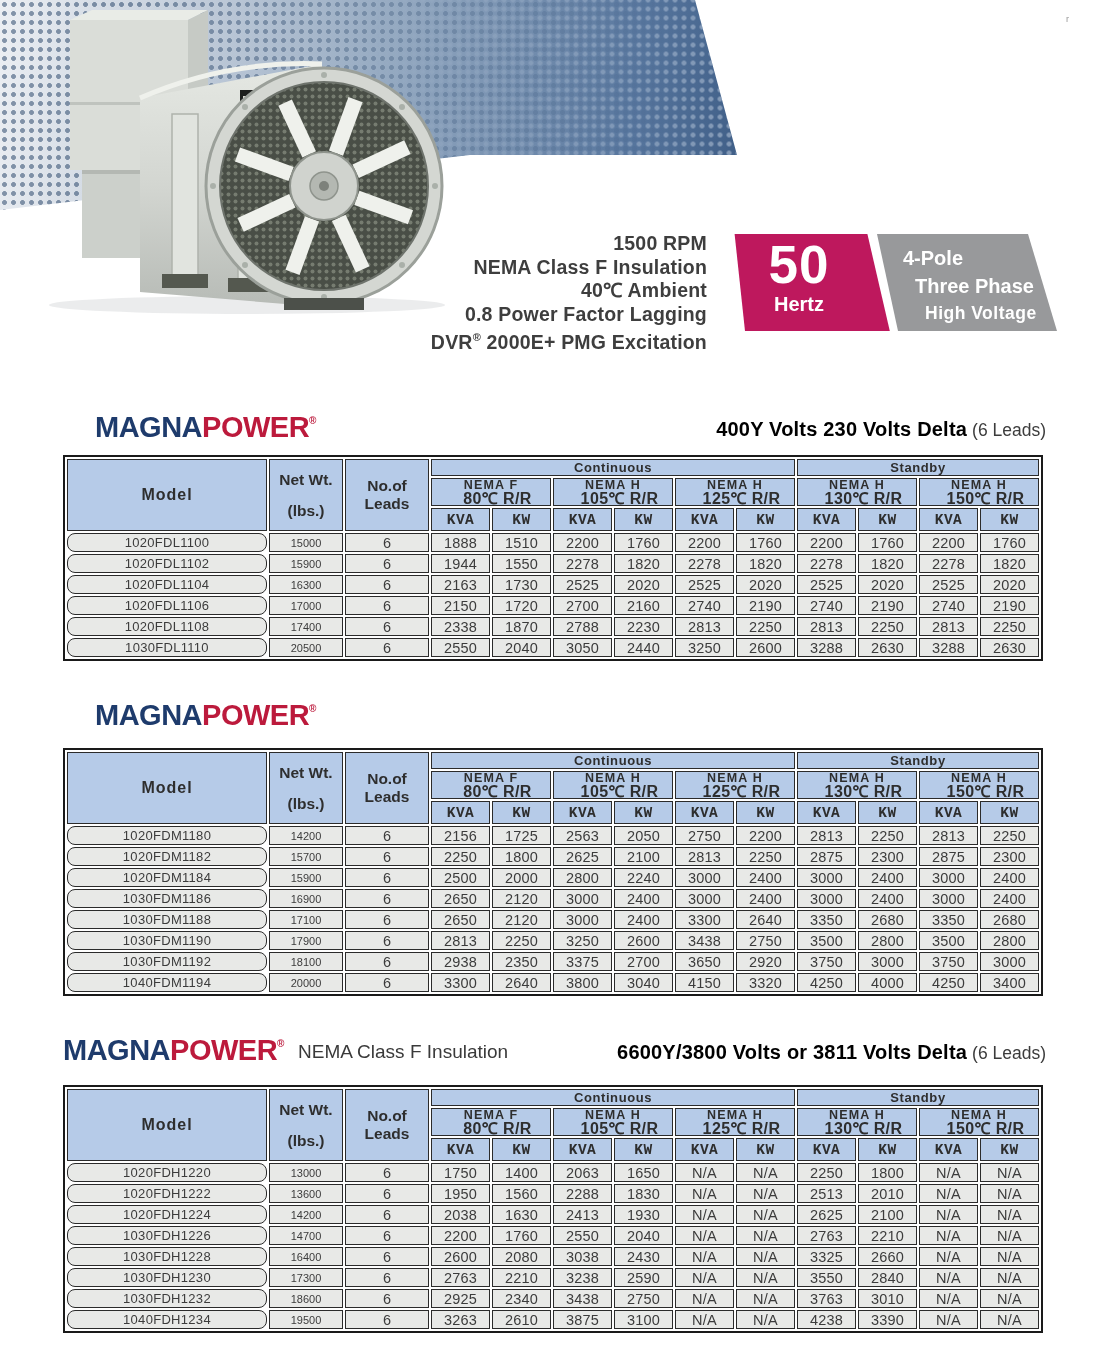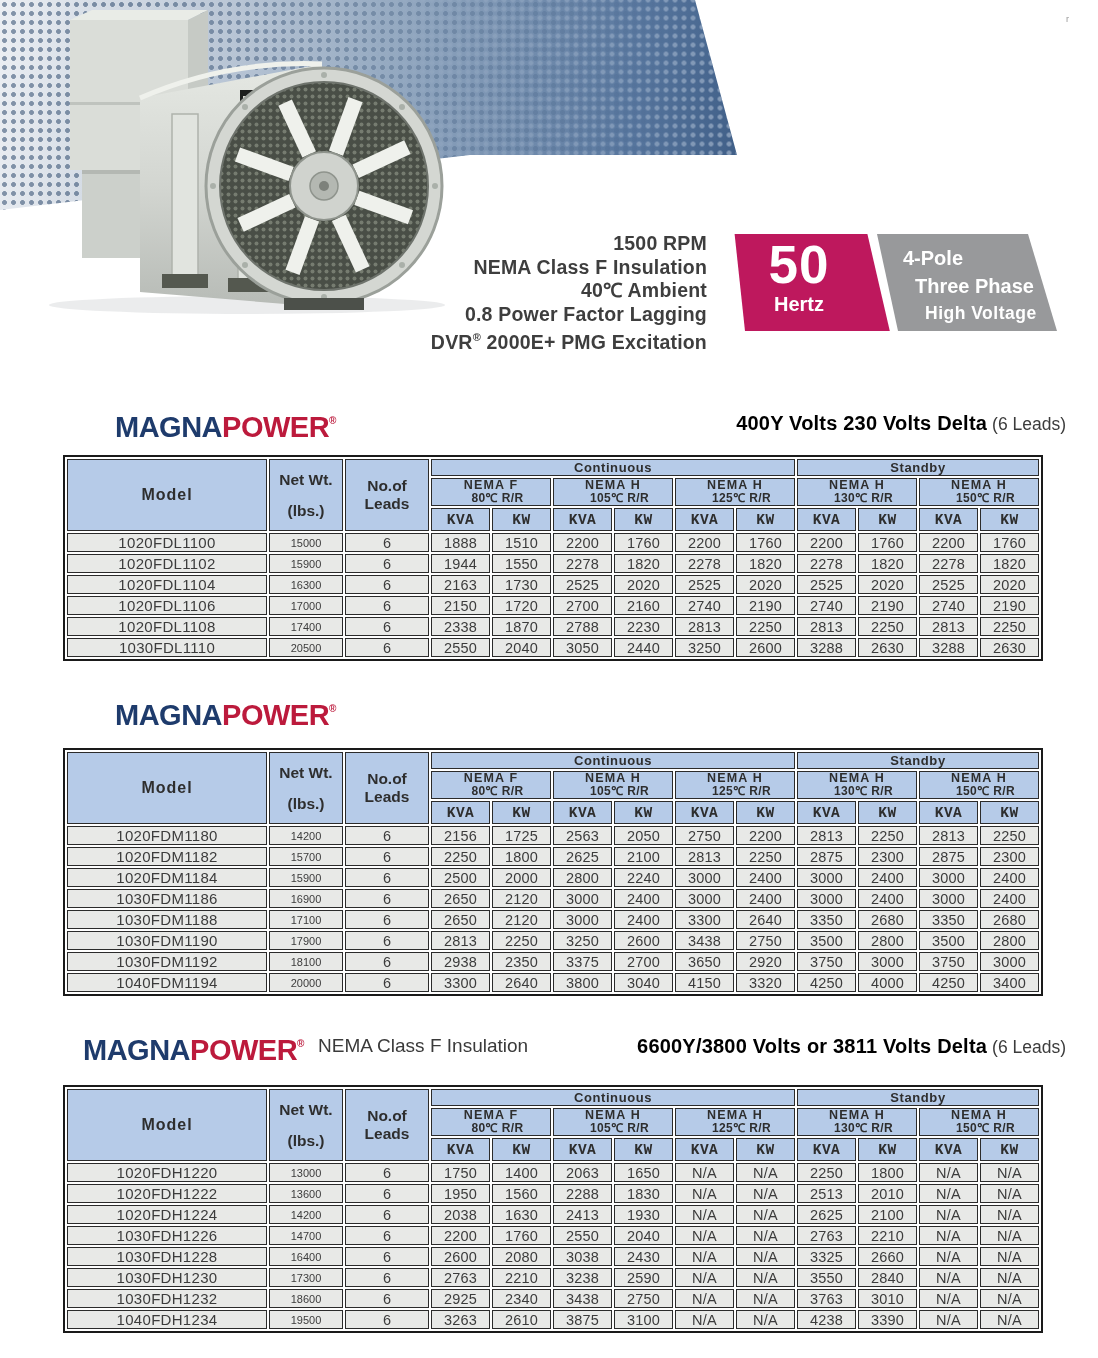--- a/index.html
+++ b/index.html
@@ -33,21 +33,21 @@
   .hz-inner{transform:translateX(-14px);}
   .hz-num{font-size:53px;font-weight:800;line-height:56px;margin-top:3px;letter-spacing:1px;}
   .hz-unit{font-size:20px;font-weight:700;margin-top:0px;}
   .badge-pole{position:absolute;left:868px;top:234px;width:200px;height:97px;background:#98999b;
     clip-path:polygon(4.5% 0,80% 0,94.5% 100%,15% 100%);color:#fff;font-weight:700;padding-top:0;}
   .bp1{margin:11px 0 0 35px;font-size:20px;line-height:26px;}
   .bp2{margin:2px 0 0 47px;font-size:20px;line-height:26px;}
   .bp3{margin:2px 0 0 57px;font-size:17.5px;line-height:24px;letter-spacing:.5px;}
 
   
-  .sec-head{position:absolute;left:63px;width:983px;display:flex;align-items:flex-start;margin-left:20px;}
+  .sec-head{position:absolute;left:63px;width:983px;display:flex;align-items:center;}
   .sh1{top:412px;} .sh2{top:700px;} .sh3{top:1035px;}
   .logo{margin-left:32px;font-weight:800;font-size:29px;letter-spacing:-.5px;line-height:30px;white-space:nowrap;}
   .sh3 .logo{margin-left:0;}
   .lg1{color:#1e3b6c;} .lg2{color:#bc1a3c;}
   .lgr{color:#bc1a3c;font-size:10px;position:relative;top:-13px;font-weight:700;}
   .sec-note{margin-left:14px;font-size:19px;color:#3a3a3a;font-weight:400;padding-bottom:3px;white-space:nowrap;}
   .sec-title{margin-left:auto;padding-bottom:2px;white-space:pre;}
   .t-bold{font-size:20px;font-weight:700;color:#000000;letter-spacing:.2px;}
   .t-light{font-size:17.5px;font-weight:400;color:#3c3c3c;margin-left:5px;}
 
@@ -57,23 +57,23 @@
   .t1{top:455px;} .t2{top:748px;} .t3{top:1085px;}
   table.spec th,table.spec td{border:1px solid #2b2b2b;text-align:center;vertical-align:middle;padding:0;}
   table.spec th{background:#b6cbe8;color:#2e2e2e;font-weight:700;}
   table.spec td{background:#e8e9e7;color:#3c3c3c;}
   .h-model{font-size:16px;letter-spacing:1px;}
   .h-two{font-size:15.5px;}
   .h-wt1{margin-bottom:13px;}
   .h-band{height:15px;font-size:13px;letter-spacing:.6px;}
   .h-group{padding:2px 0;}
   .h-g1{font-size:12.5px;letter-spacing:1.2px;line-height:13px;}
-  .h-g2{font-size:12px;letter-spacing:.4px;line-height:13px;padding-left:13px;}
+  .h-g2{font-size:16px;letter-spacing:.4px;line-height:13px;padding-left:13px;}
   .h-unit{height:21px;font-size:14.5px;letter-spacing:.5px;font-family:Liberation Mono, monospace;}
-  td.c-model{font-size:15px;letter-spacing:.3px;height:17px;}
+  td.c-model{font-size:13px;letter-spacing:.3px;height:17px;border-radius:8px;}
   td.c-wt{font-size:11px;height:17px;}
   td.c-leads{font-size:14.5px;height:17px;}
   td.c-num{font-size:14.5px;letter-spacing:.2px;height:17px;}
 </style>
 </head>
 <body>
 
 <div class="page">
 
   <div class="banner">

